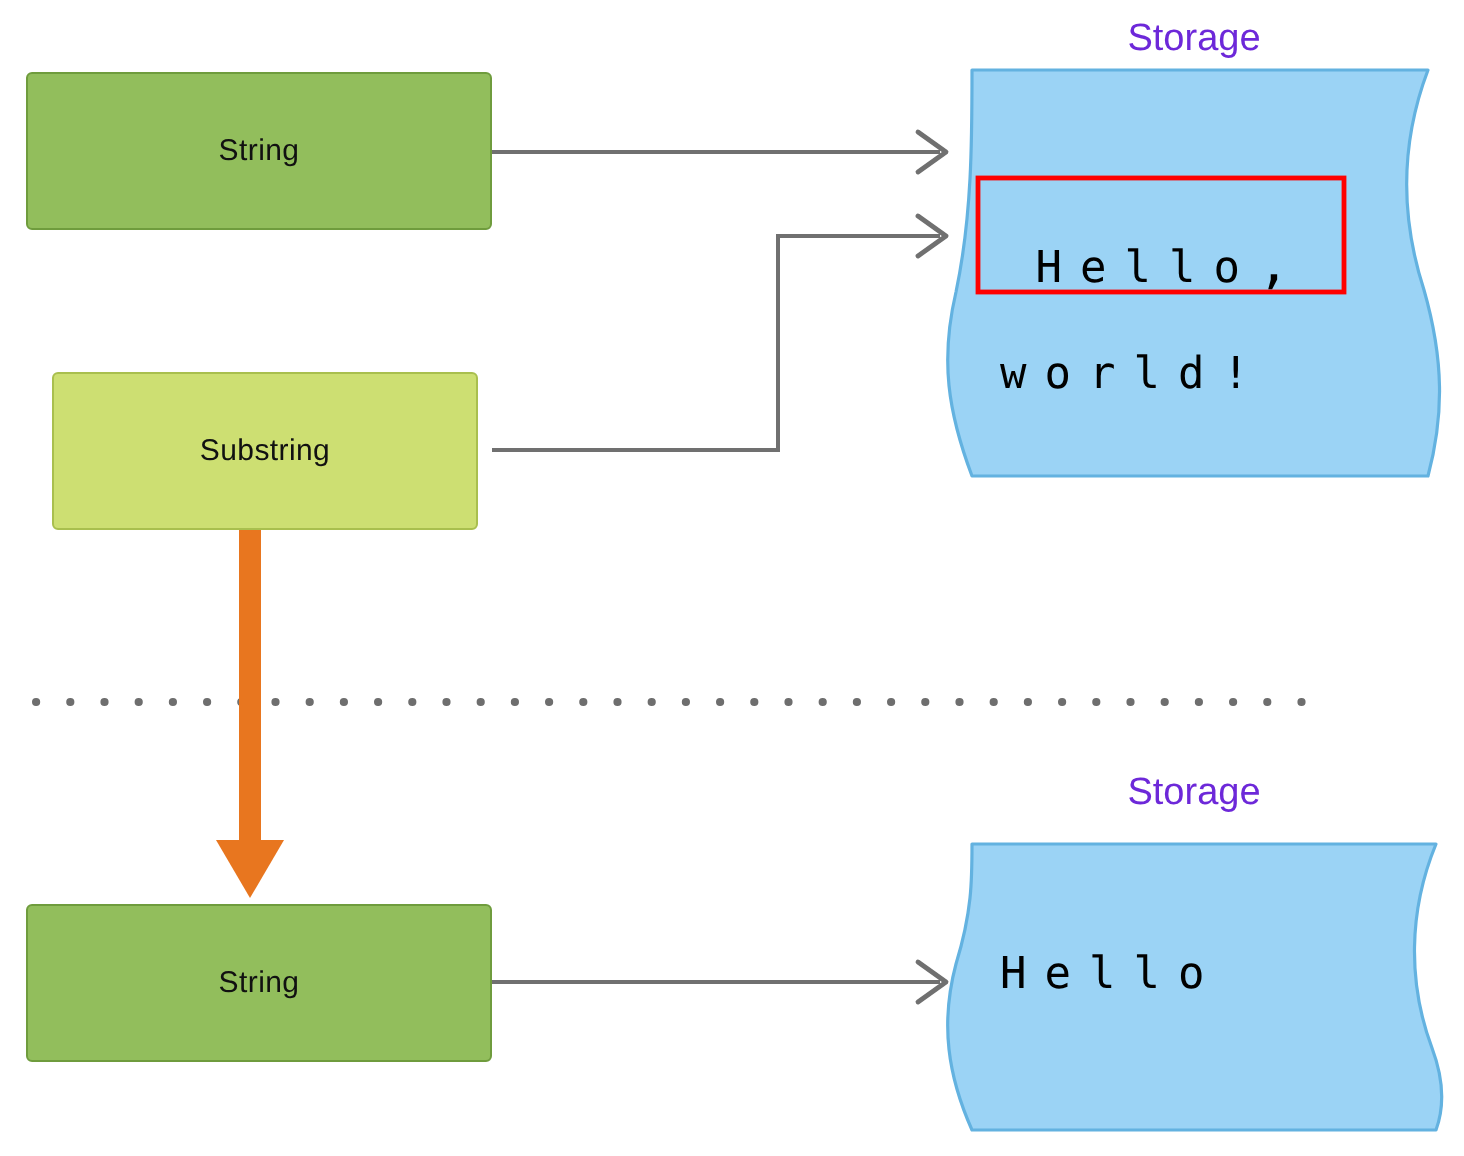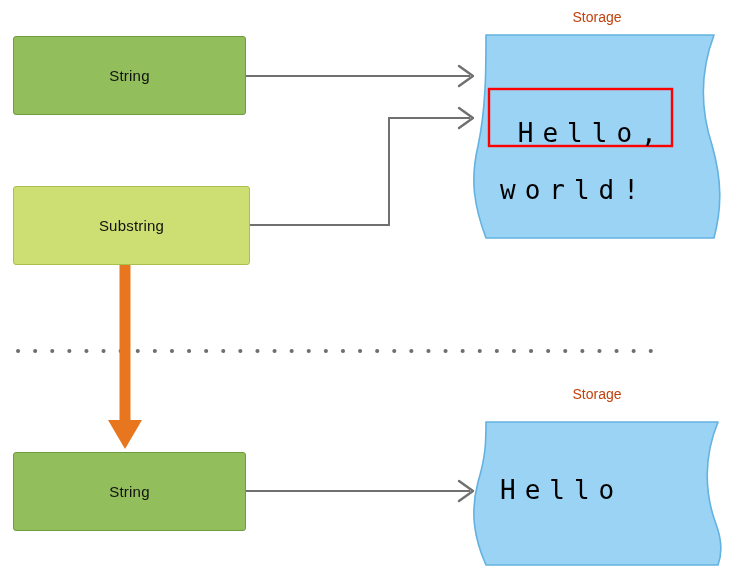--- a/index.html
+++ b/index.html
@@ -31,30 +31,30 @@
     display: flex;
     align-items: center;
     justify-content: center;
     font-size: 15px;
     color: #111111;
     font-family: "Liberation Sans", sans-serif;
     letter-spacing: 0.2px;
   }
   .storage-label {
     position: absolute;
-    font-size: 14px;
-    color: #c2410c;
+    font-size: 19px;
+    color: #6d28d9;
     font-family: "Liberation Sans", sans-serif;
     text-align: center;
     white-space: nowrap;
   }
   .storage-text {
     position: absolute;
     font-family: "DejaVu Sans Mono", monospace;
-    font-size: 26px;
+    font-size: 22px;
     color: #000000;
     letter-spacing: 9px;
     white-space: pre;
   }
 </style>
 </head>
 <body>
 
 <div id="canvas">
 
@@ -101,21 +101,21 @@
     </g>
 
     <rect x="489" y="89" width="183" height="57" fill="none" stroke="#ff0000" stroke-width="2.4"></rect>
   </svg>
 
   <div class="node-box" id="top-string-box" style="left:13px; top:36px; width:233px; height:79px;
               background:#92be5c; border:1.5px solid #6f9c3d;">
     <span>String</span>
   </div>
 
-  <div class="node-box" id="top-substring-box" style="left:13px; top:186px; width:237px; height:79px;
+  <div class="node-box" id="top-substring-box" style="left:26px; top:186px; width:213px; height:79px;
               background:#cddf72; border:1.5px solid #a9bf4e;">
     <span>Substring</span>
   </div>
 
   <div class="node-box" id="bottom-string-box" style="left:13px; top:452px; width:233px; height:79px;
               background:#92be5c; border:1.5px solid #6f9c3d;">
     <span>String</span>
   </div>
 
   <div class="storage-label" style="left:532px; top:9px; width:130px;">Storage</div>

